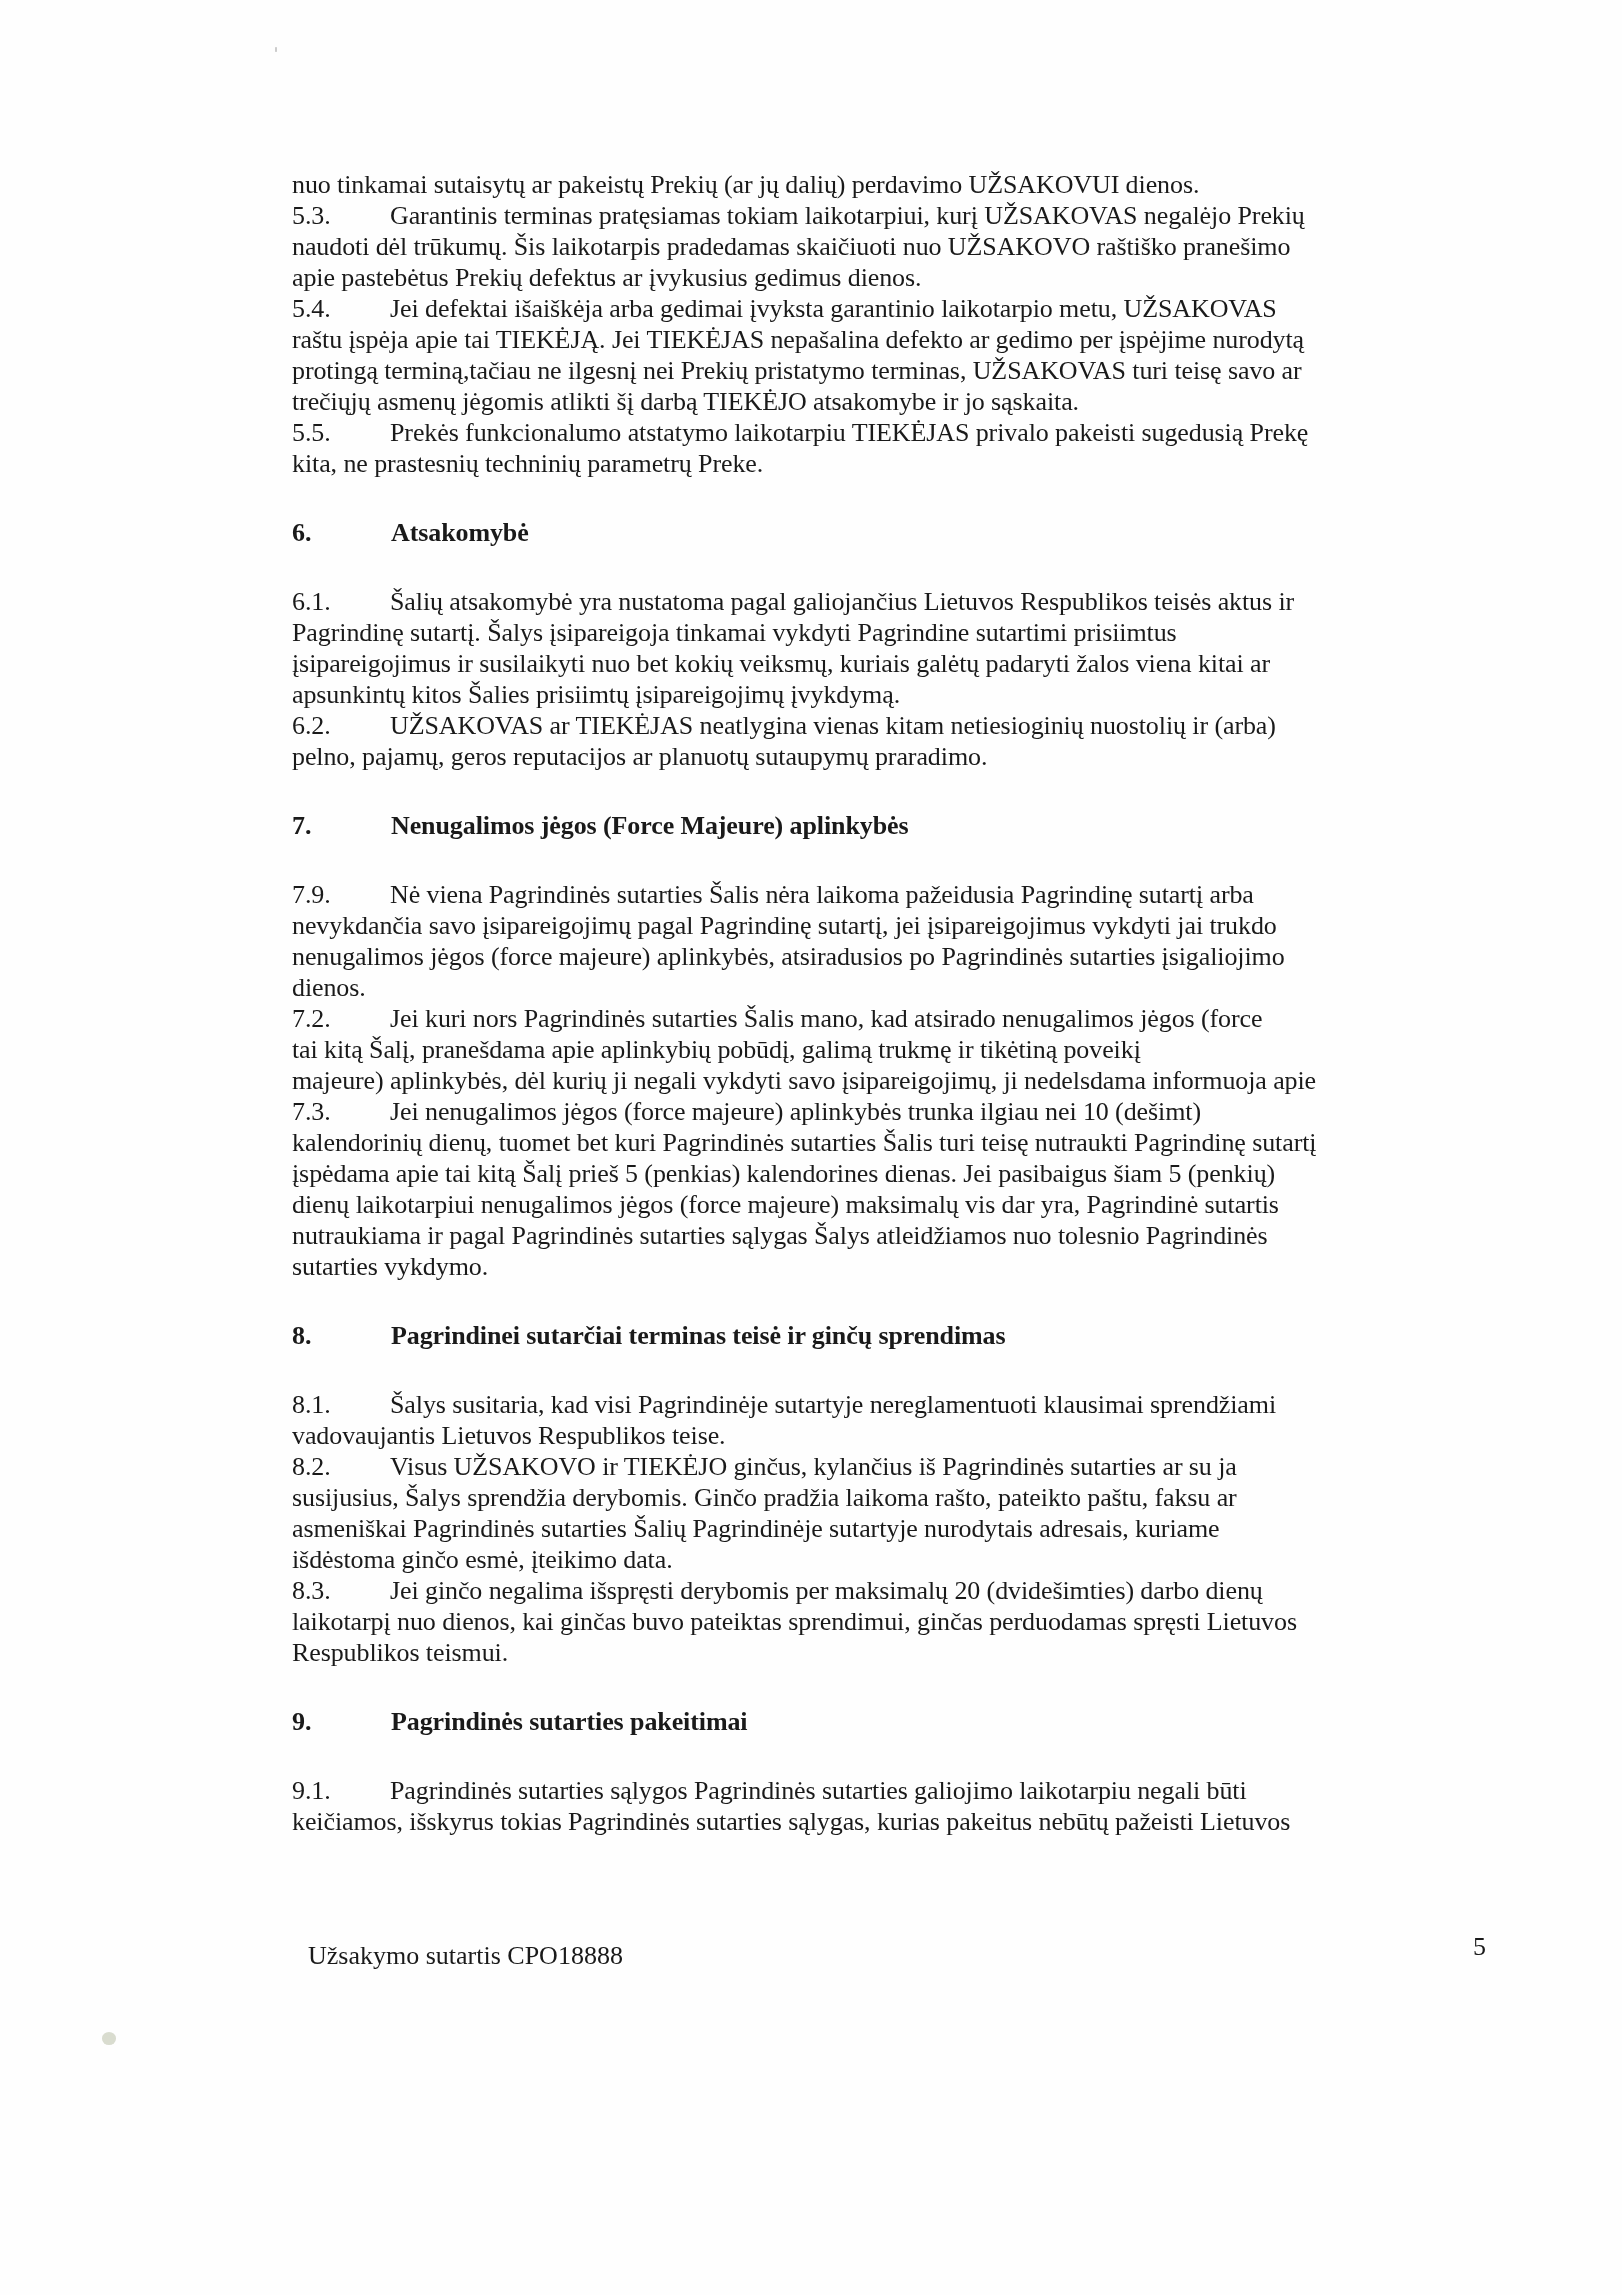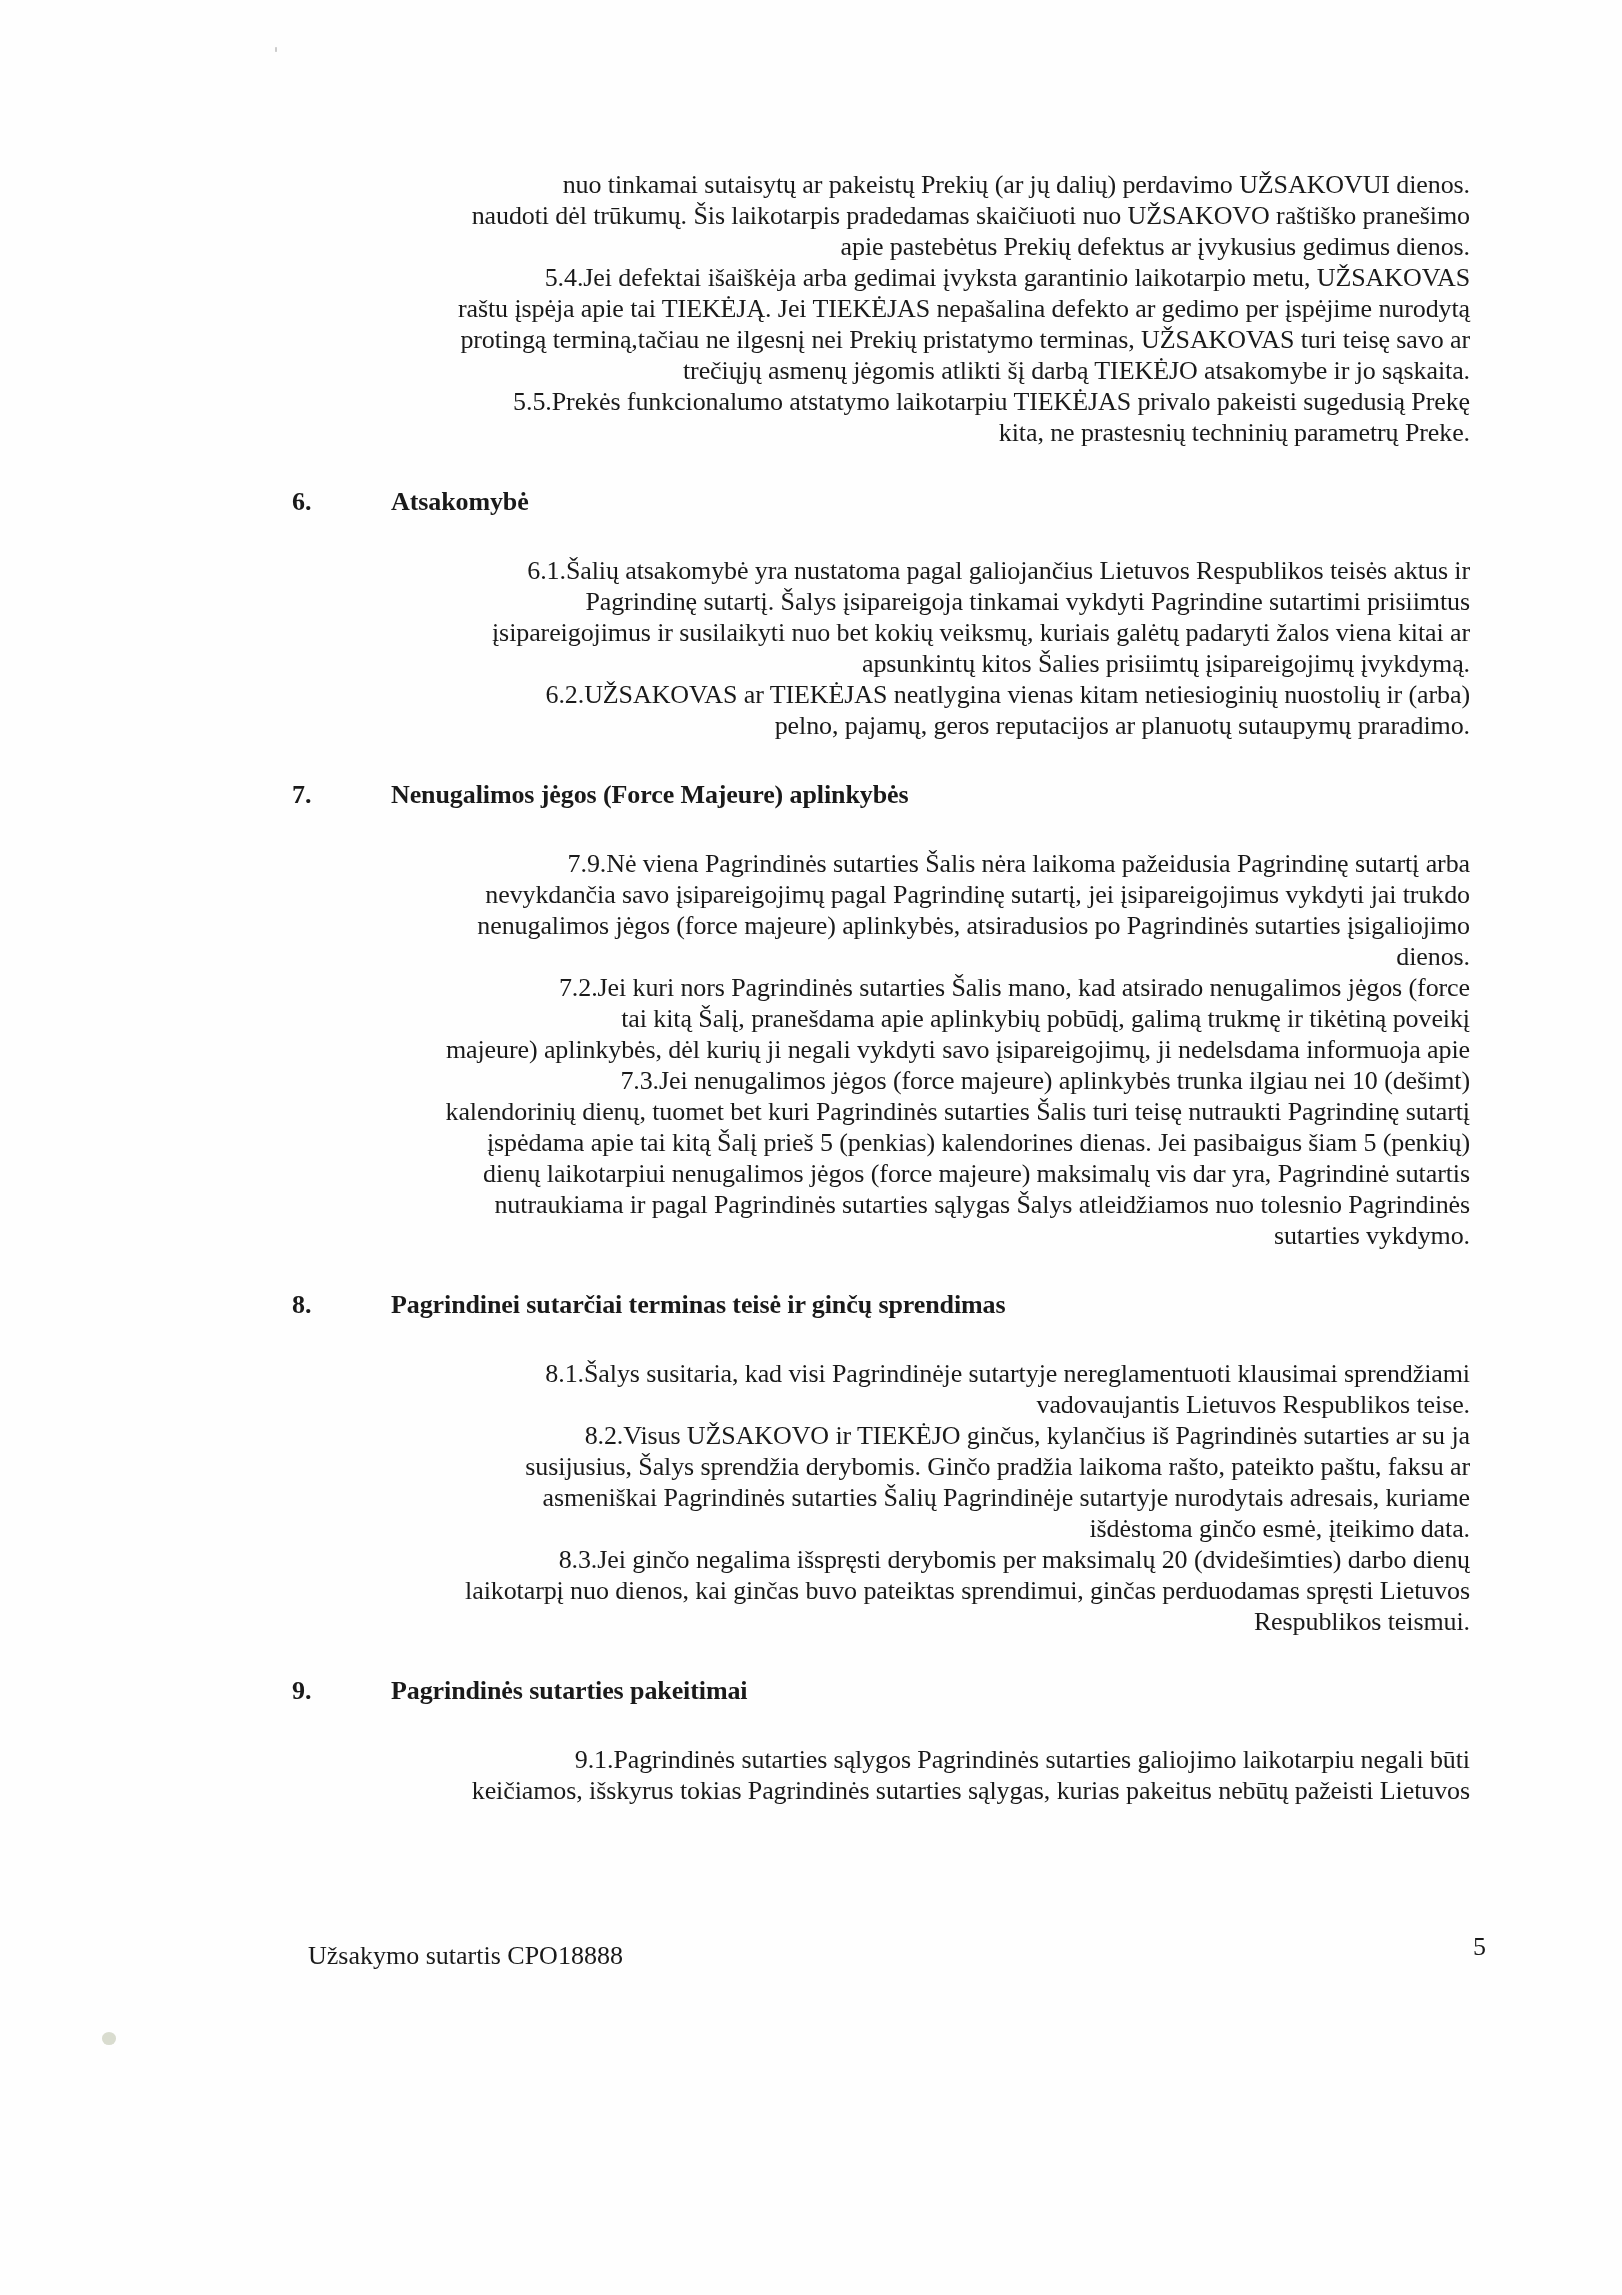--- a/index.html
+++ b/index.html
@@ -28,21 +28,21 @@
     width: 1178px;
     font-size: 26px;
     line-height: 31px;
     letter-spacing: -0.1px;
   }
   .line {
     white-space: nowrap;
     display: block;
     height: 31px;
   }
-  .para { margin: 0; text-align: right; }
+  .para { margin: 0; }
   .num {
     display: inline-block;
     width: 98px;
   }
   .heading {
     font-weight: bold;
     margin-top: 38px;
     margin-bottom: 38px;
     height: 31px;
     white-space: nowrap;
@@ -77,20 +77,21 @@
   <div class="speck" style="left:102px;top:2032px;width:14.4px;height:13px;"></div>
   <div class="speck" style="left:275px;top:47px;width:2px;height:5.2px;background:#ccc;border-radius:0.7px;"></div>
 
   <div class="content">
 
     <p class="para">
       <span class="line">nuo tinkamai sutaisytų ar pakeistų Prekių (ar jų dalių) perdavimo UŽSAKOVUI dienos.</span>
     </p>
 
     <p class="para">
+      <span class="line"><span class="num">5.3.</span><span>Garantinis terminas pratęsiamas tokiam laikotarpiui, kurį UŽSAKOVAS negalėjo Prekių</span></span>
       <span class="line">naudoti dėl trūkumų. Šis laikotarpis pradedamas skaičiuoti nuo UŽSAKOVO raštiško pranešimo</span>
       <span class="line">apie pastebėtus Prekių defektus ar įvykusius gedimus dienos.</span>
     </p>
 
     <p class="para">
       <span class="line"><span class="num">5.4.</span><span>Jei defektai išaiškėja arba gedimai įvyksta garantinio laikotarpio metu, UŽSAKOVAS</span></span>
       <span class="line">raštu įspėja apie tai TIEKĖJĄ. Jei TIEKĖJAS nepašalina defekto ar gedimo per įspėjime nurodytą</span>
       <span class="line">protingą terminą,tačiau ne ilgesnį nei Prekių pristatymo terminas, UŽSAKOVAS turi teisę savo ar</span>
       <span class="line">trečiųjų asmenų jėgomis atlikti šį darbą TIEKĖJO atsakomybe ir jo sąskaita.</span>
     </p>

